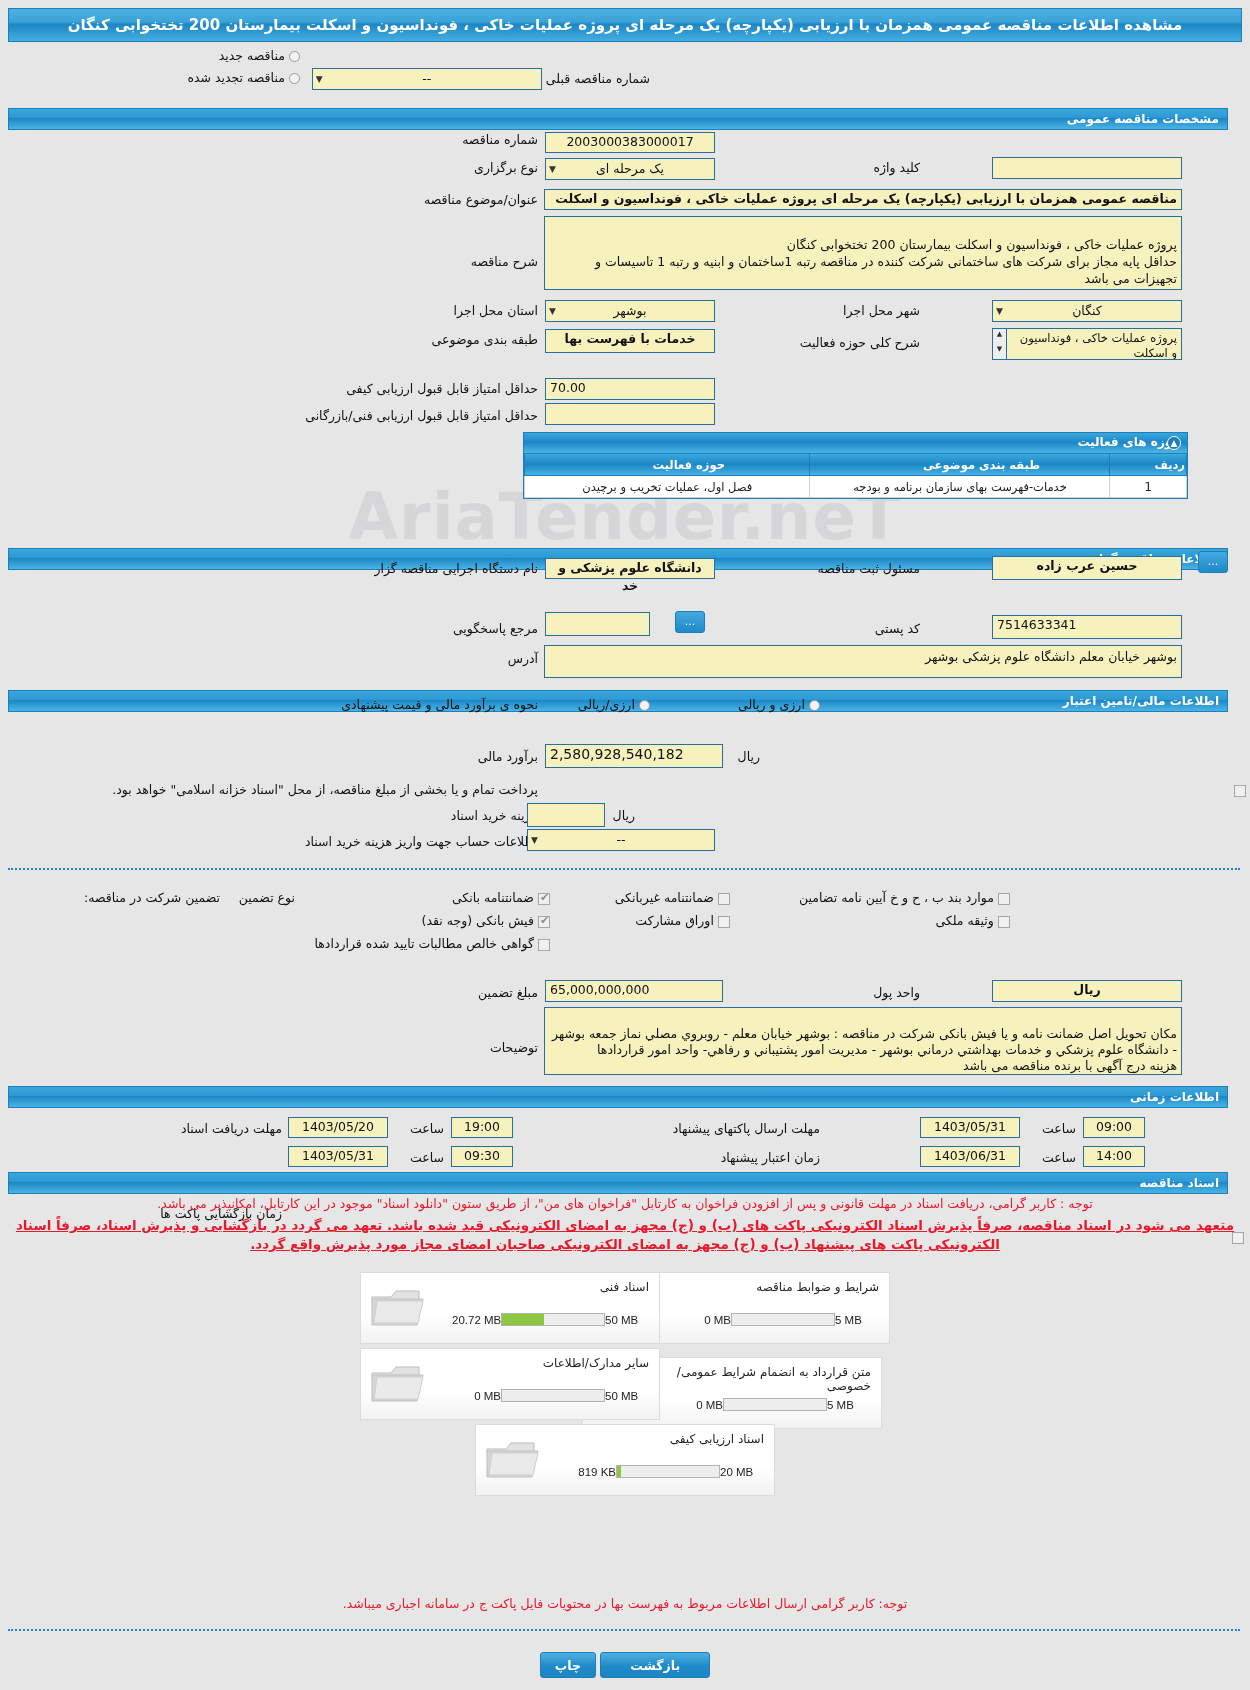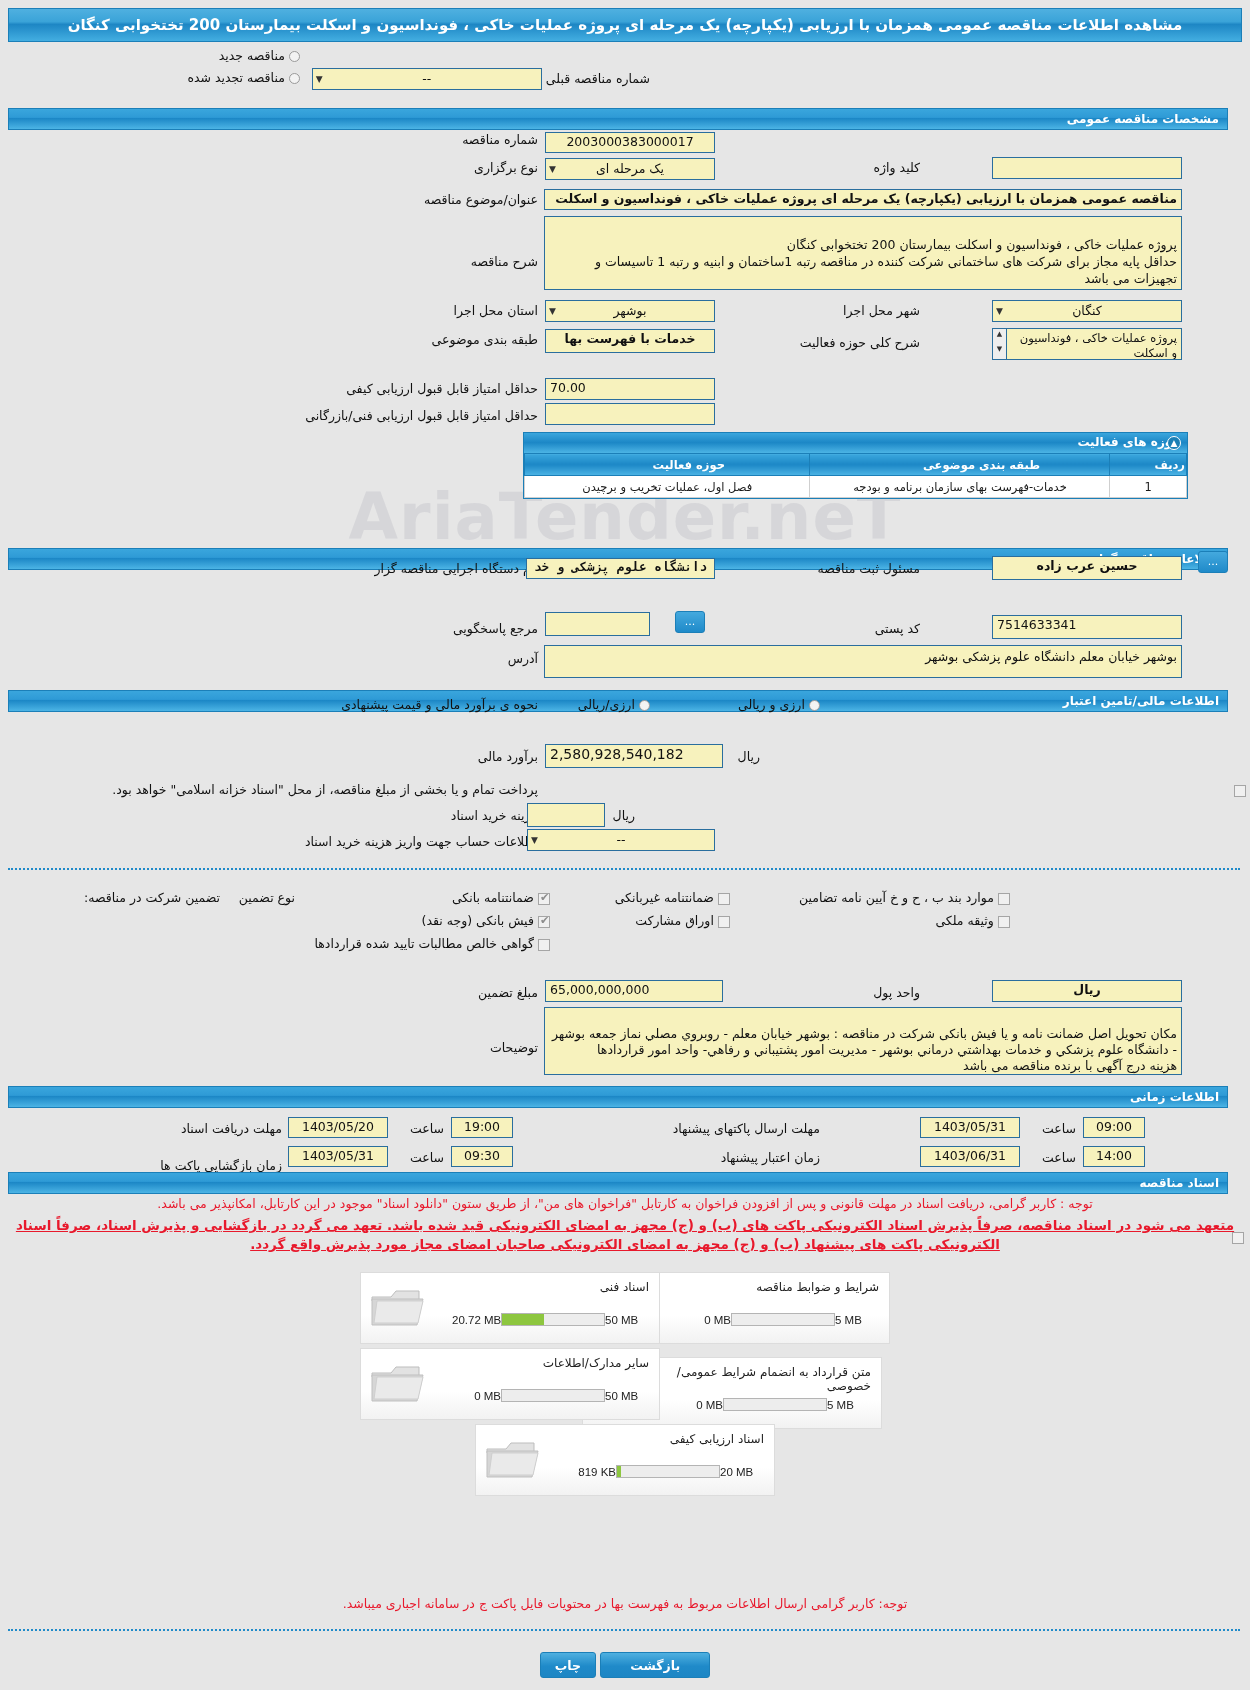--- a/index.html
+++ b/index.html
@@ -313,21 +313,21 @@
     </table>
   </div>
 
   <div class="bar" style="position:absolute; left:8px; right:22px; top:548px;">
     <span>اطلاعات مناقصه گزار</span>
   </div>
 
   <div class="row" style="top:561px; right:712px;">
     <span class="lbl">نام دستگاه اجرایی مناقصه گزار</span>
   </div>
-  <div class="fld bold" style="position:absolute; top:558px; right:535px; width:189px; height:21px; font-weight:bold;font-family:Liberation Mono, monospace;">
+  <div class="fld bold" style="position:absolute; top:558px; right:535px; width:170px; height:21px; font-weight:bold;">
     <span>دانشگاه علوم پزشکی و خد</span>
   </div>
   <div class="row" style="top:561px; right:330px;">
     <span class="lbl">مسئول ثبت مناقصه</span>
   </div>
   <div class="fld bold" style="position:absolute; top:556px; right:68px; width:190px; height:24px; font-weight:bold;">
     <span>حسین عرب زاده</span>
   </div>
   <div class="btn-dots" style="position:absolute; top:551px; right:22px;">
     <span>...</span>
@@ -489,21 +489,21 @@
   <div class="fld" style="position:absolute; top:1117px; right:230px; width:100px; height:21px;">
     <span>1403/05/31</span>
   </div>
   <div class="row" style="top:1121px; right:174px;">
     <span class="lbl">ساعت</span>
   </div>
   <div class="fld" style="position:absolute; top:1117px; right:105px; width:62px; height:21px;">
     <span>09:00</span>
   </div>
 
-  <div class="row" style="top:1158px; right:968px;">
+  <div class="row" style="top:1206px; right:968px;">
     <span class="lbl">زمان بازگشایی پاکت ها</span>
   </div>
   <div class="fld" style="position:absolute; top:1146px; right:862px; width:100px; height:21px;">
     <span>1403/05/31</span>
   </div>
   <div class="row" style="top:1150px; right:806px;">
     <span class="lbl">ساعت</span>
   </div>
   <div class="fld" style="position:absolute; top:1146px; right:737px; width:62px; height:21px;">
     <span>09:30</span>

